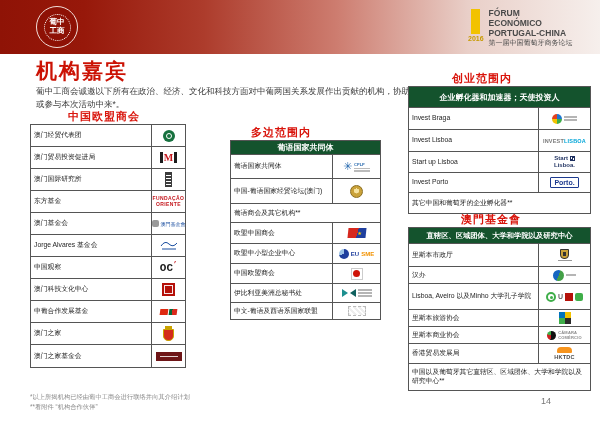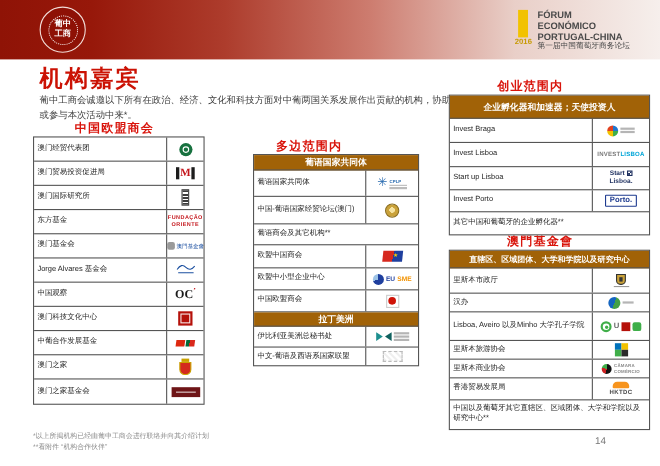--- a/index.html
+++ b/index.html
@@ -44,21 +44,21 @@
   .footnotes{position:absolute;left:30px;top:392px;font-size:6.3px;color:#8a8a8a;line-height:1.6;}
   .pagenum{position:absolute;left:541px;top:396px;font-size:9px;color:#777;}
 
   
   .tbl{position:absolute;background:#fff;border:1px solid #555;}
   .tbl>div{border-bottom:1px solid #555;}
   .tbl>div:last-child{border-bottom:none;}
   .trow{display:flex;align-items:stretch;}
   .tlabel{flex:1;font-size:6.8px;color:#1e1e1e;padding:1px 3px;display:flex;align-items:center;line-height:1.25;}
   .tlogo{display:flex;align-items:center;justify-content:center;border-left:1px solid #555;}
-  .thead{background:#a16207;color:#fff;font-weight:bold;text-align:right;
+  .thead{background:#14532d;color:#fff;font-weight:bold;text-align:right;
     display:flex;align-items:center;justify-content:center;}
   .tspan{font-size:6.8px;color:#1e1e1e;padding:1px 3px;display:flex;align-items:center;line-height:1.3;}
   .tbl-left{left:30px;top:124px;width:156px;}
   .tbl-left .tlogo{width:34px;}
   .tbl-mid{left:230px;top:140px;width:151px;}
   .tbl-mid .tlogo{width:48px;}
   .tbl-startup{left:408px;top:86px;width:183px;}
   .tbl-startup .tlogo{width:52px;}
   .tbl-local{left:408px;top:227px;width:183px;}
   .tbl-local .tlogo{width:52px;}
@@ -67,21 +67,21 @@
   .lgflex{display:flex;align-items:center;gap:2px;}
   .lg-delegation{width:12px;height:12px;border-radius:50%;background:#17713f;position:relative;}
   .lg-delegation::after{content:"";position:absolute;inset:3px;border:1px solid #fff;border-radius:50%;}
   .lg-ipim{display:flex;align-items:center;gap:1px;}
   .lg-ipim .b1{width:3px;height:11px;background:#1c1c1c;}
   .lg-ipim .m{color:#c4161c;font-weight:bold;font-size:10px;line-height:1;font-family:"Liberation Serif","DejaVu Serif",serif;}
   .lg-iim{width:7px;height:15px;border:1px solid #3c3c3c;background:repeating-linear-gradient(#3c3c3c 0 2px,#fff 2px 3px);}
   .lg-oriente{font-size:5px;font-weight:bold;color:#c4161c;text-align:center;line-height:1.15;letter-spacing:.4px;}
   .lg-fundmac .mark{width:7px;height:7px;background:#9a9a9a;border-radius:2px;}
   .lg-fundmac .txt{font-size:5px;color:#1b4fa0;white-space:nowrap;}
-  .lg-oc{font-family:Liberation Serif, serif;font-weight:bold;font-size:11px;color:#1a1a1a;line-height:1;}
+  .lg-oc{font-family:Liberation Mono, monospace;font-weight:bold;font-size:11px;color:#1a1a1a;line-height:1;}
   .lg-oc .tick{color:#c4161c;font-size:7px;vertical-align:super;}
   .lg-cccm{width:13px;height:13px;background:#b5110a;position:relative;}
   .lg-cccm::after{content:"";position:absolute;inset:2px;border:1px solid rgba(255,255,255,.9);}
   .lg-flags{display:flex;gap:1px;transform:skewX(-8deg);}
   .lg-flags .f1{width:8px;height:6px;background:#de2910;}
   .lg-flags .f2{width:8px;height:6px;background:linear-gradient(90deg,#046a38 0 40%,#da291c 40%);}
   .lg-casa{width:11px;height:12px;background:#d42a1d;border:1px solid #caa200;border-radius:0 0 5px 5px;position:relative;margin-top:3px;}
   .lg-casa::before{content:"";position:absolute;top:-4px;left:1px;right:1px;height:3px;background:#caa200;}
   .lg-casaf{width:26px;height:9px;background:#6e1517;display:flex;align-items:center;justify-content:center;}
   .lg-casaf i{display:block;width:18px;height:1px;background:rgba(255,255,255,.8);}
@@ -299,21 +299,20 @@
       </div>
     </div>
     <div class="trow" style="height:20px">
       <div class="tlabel">中国欧盟商会</div>
       <div class="tlogo">
           <span class="lg-eucham">
             <i></i>
           </span>
         </div>
     </div>
-    <div class="thead" style="height:13px;font-size:8px">拉丁美洲</div>
     <div class="trow" style="height:19px">
       <div class="tlabel">伊比利亚美洲总秘书处</div>
       <div class="tlogo">
         <span class="lgflex lg-segib">
           <i class="tri1"></i>
             <i class="tri2"></i>
             <span class="col">
               <i class="bar"></i>
               <i class="bar"></i>
               <i class="bar"></i>

